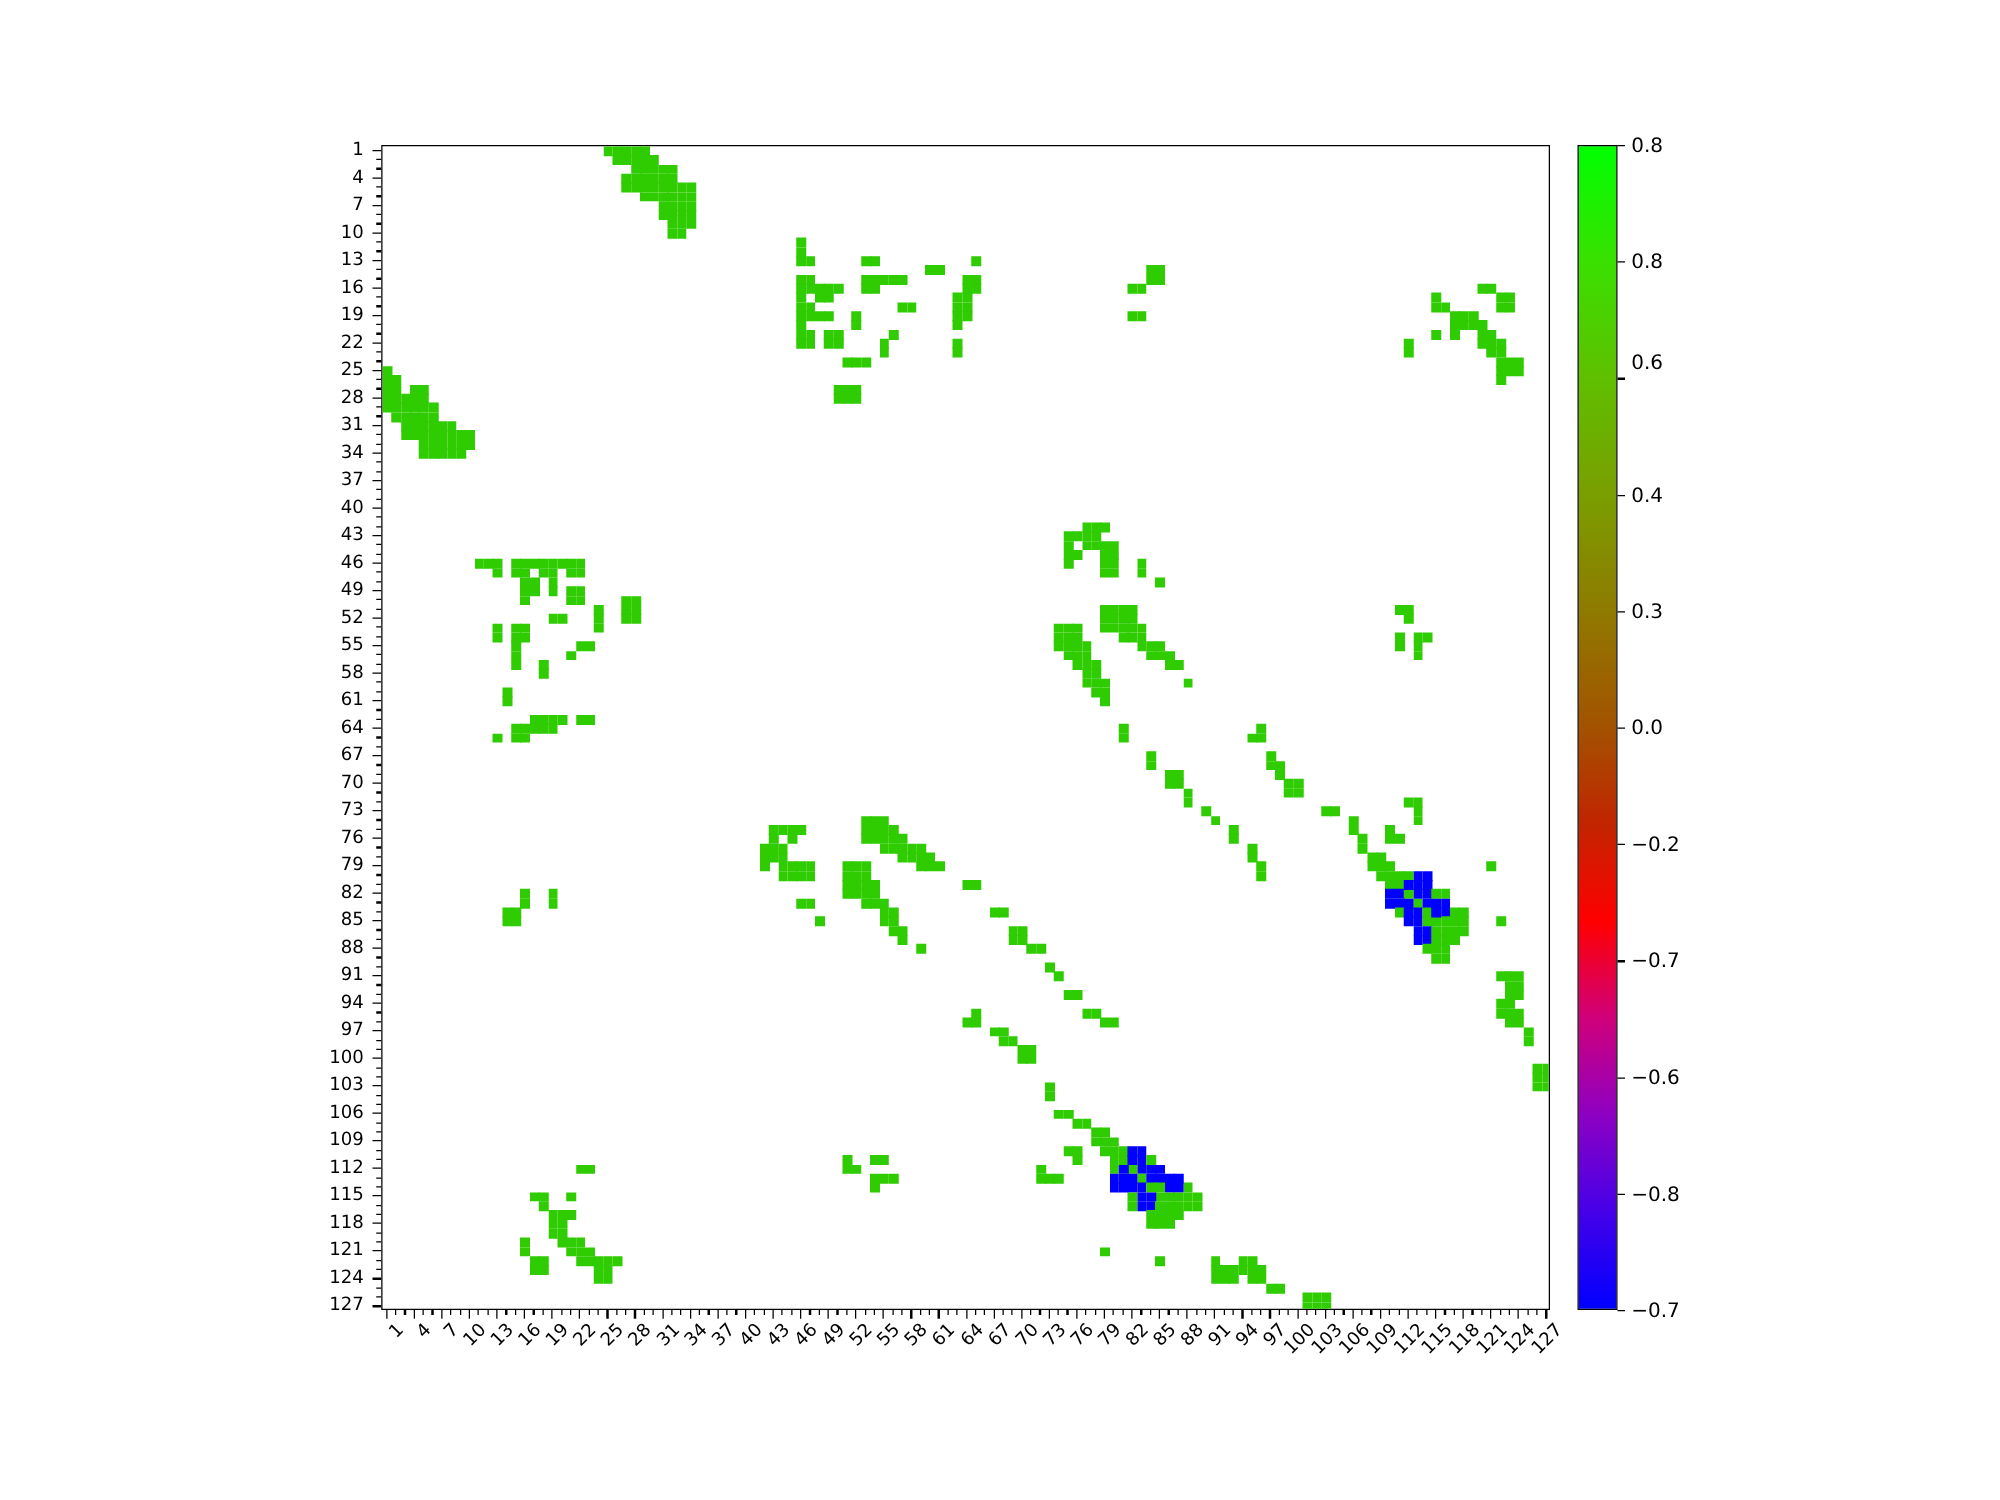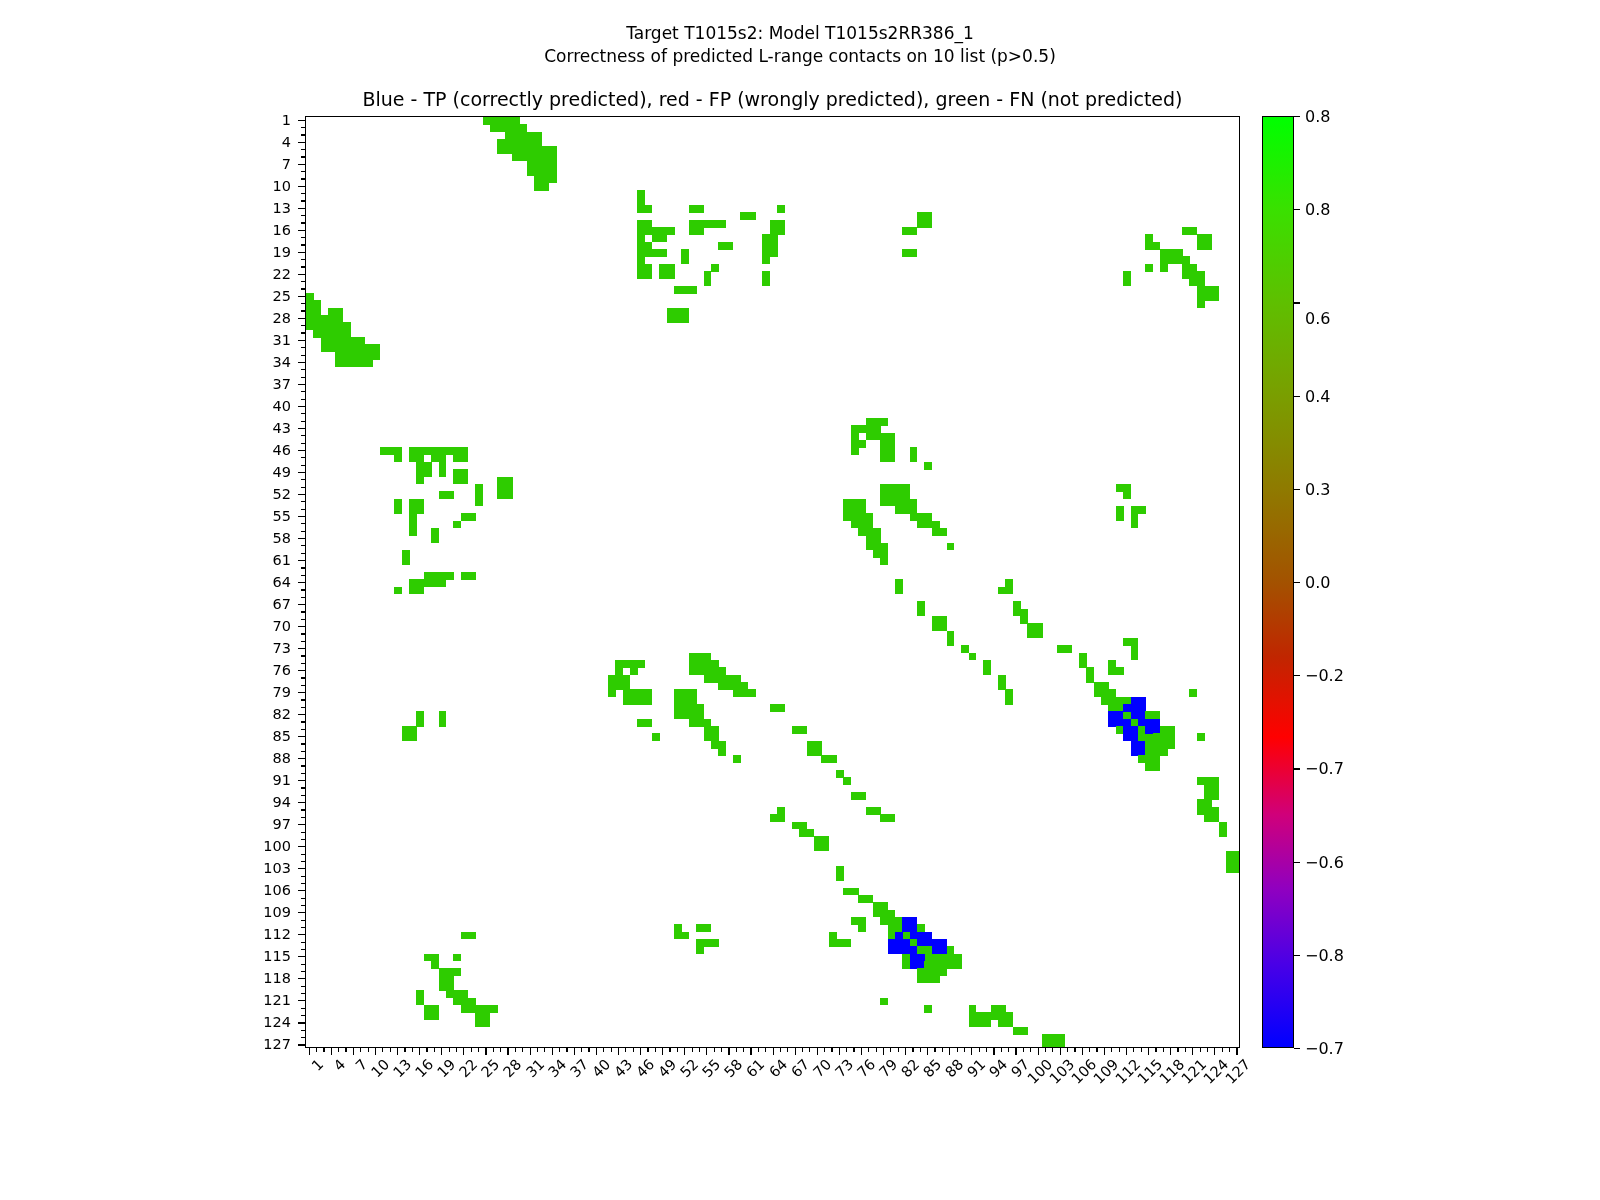--- a/index.html
+++ b/index.html
@@ -46,26 +46,21 @@
   #cbar-ticks{position:absolute;left:1294px;top:116px;width:0;height:932px;}
   .cbtick{position:absolute;left:0;width:6px;height:1.2px;background:#000;}
   .cblabel{position:absolute;left:11px;transform:translateY(-50%);font-size:16px;
            white-space:nowrap;color:#000;}
 </style>
 </head>
 <body>
 
 <div id="root">
 
-  <div class="title-block">
-    <div class="title-line">Target T1015s2: Model T1015s2RR386_1</div>
-    <div class="title-line">Correctness of predicted L-range contacts on 10 list (p&gt;0.5)</div>
-  </div>
-
-  <div class="subtitle">Blue - TP (correctly predicted), red - FP (wrongly predicted), green - FN (not predicted)</div>
+
 
   <div id="plotbox">
     <div id="cells">
         <div class="cell" style="left: 184.055px; top: 0px; width: 7.8122px; height: 7.78858px; background: rgb(46, 204, 0);"></div>
         <div class="cell" style="left: 0px; top: 183.465px; width: 7.8122px; height: 7.78858px; background: rgb(46, 204, 0);"></div>
         <div class="cell" style="left: 191.417px; top: 0px; width: 7.8122px; height: 7.78858px; background: rgb(46, 204, 0);"></div>
         <div class="cell" style="left: 0px; top: 190.803px; width: 7.8122px; height: 7.78858px; background: rgb(46, 204, 0);"></div>
         <div class="cell" style="left: 198.78px; top: 0px; width: 7.8122px; height: 7.78858px; background: rgb(46, 204, 0);"></div>
         <div class="cell" style="left: 0px; top: 198.142px; width: 7.8122px; height: 7.78858px; background: rgb(46, 204, 0);"></div>
         <div class="cell" style="left: 206.142px; top: 0px; width: 7.8122px; height: 7.78858px; background: rgb(46, 204, 0);"></div>
@@ -1152,21 +1147,21 @@
       <div class="xlabel" style="left: 937.319px;">127</div>
     </div>
 
   <div id="cbar"></div>
   <div id="cbar-ticks">
       <div class="cbtick" style="top: 0px;"></div>
       <div class="cblabel" style="top: 0px;">0.8</div>
       <div class="cbtick" style="top: 93.2px;"></div>
       <div class="cblabel" style="top: 93.2px;">0.8</div>
       <div class="cbtick" style="top: 186.4px;"></div>
-      <div class="cblabel" style="top: 202px;">0.6</div>
+      <div class="cblabel" style="top: 174px;">0.6</div>
       <div class="cbtick" style="top: 279.6px;"></div>
       <div class="cblabel" style="top: 279.6px;">0.4</div>
       <div class="cbtick" style="top: 372.8px;"></div>
       <div class="cblabel" style="top: 372.8px;">0.3</div>
       <div class="cbtick" style="top: 466px;"></div>
       <div class="cblabel" style="top: 466px;">0.0</div>
       <div class="cbtick" style="top: 559.2px;"></div>
       <div class="cblabel" style="top: 559.2px;">−0.2</div>
       <div class="cbtick" style="top: 652.4px;"></div>
       <div class="cblabel" style="top: 652.4px;">−0.7</div>

